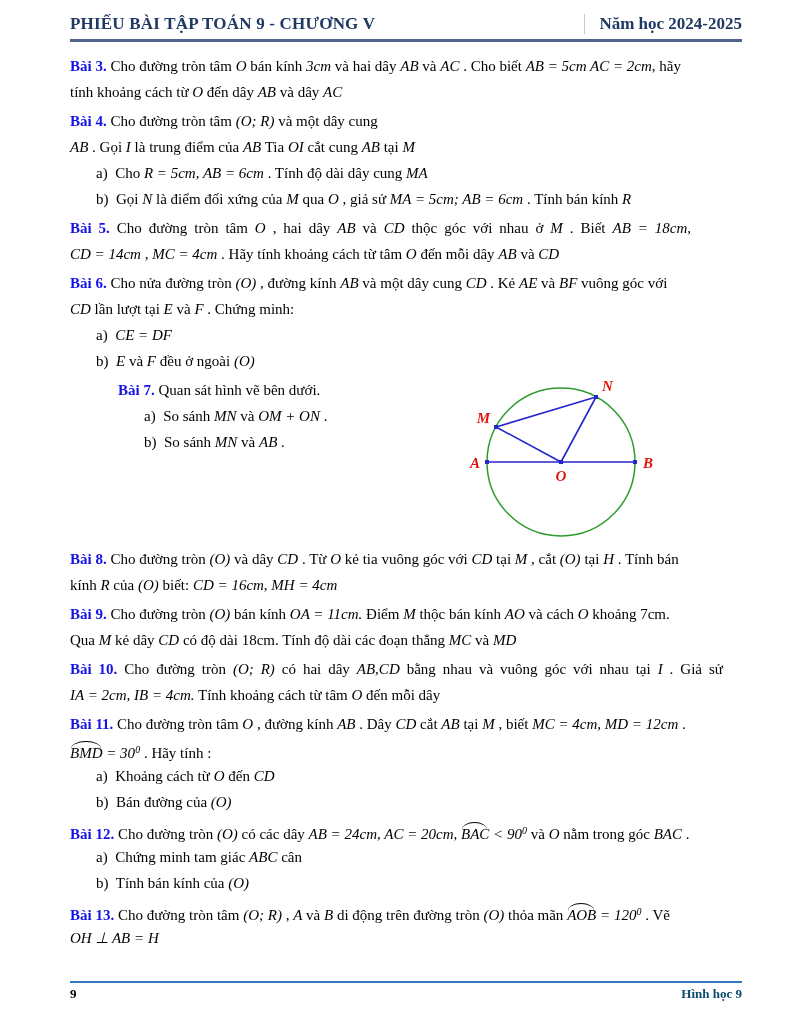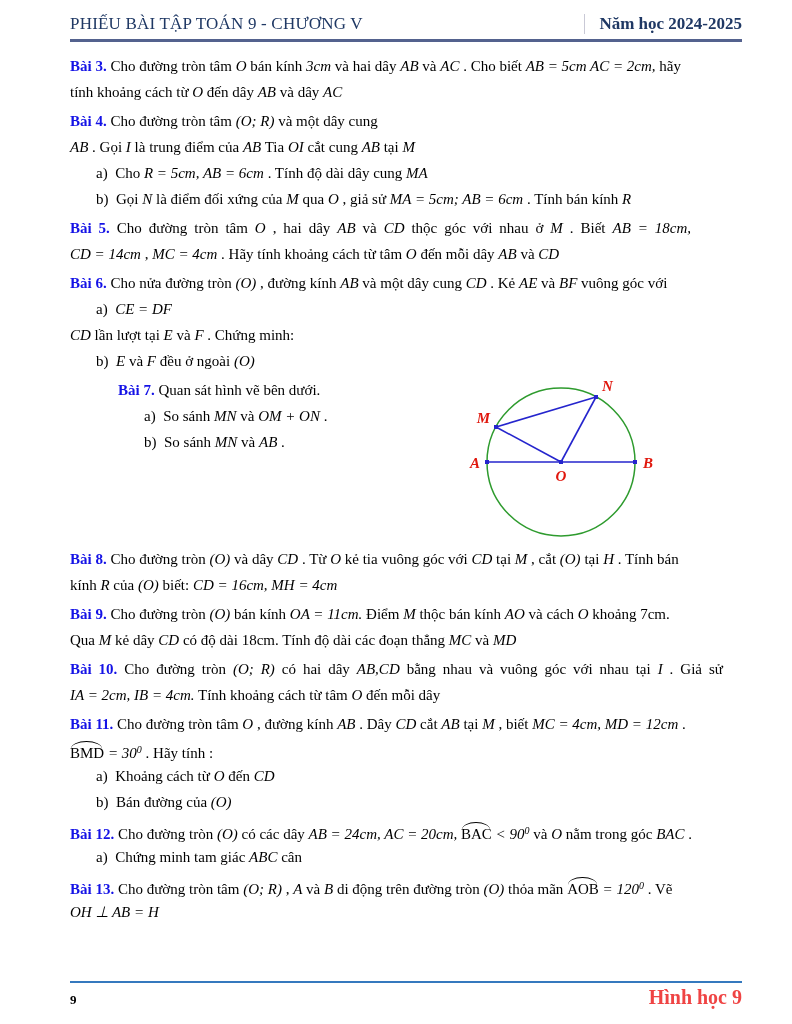--- a/index.html
+++ b/index.html
@@ -14,38 +14,38 @@
   }
   
   .header {
     position:absolute; left:70px; right:50px; top:14px;
     display:flex; align-items:flex-end;
     border-bottom:3px solid #54628E;
     padding-bottom:5px;
   }
   .header-left {
     flex:1;
-    font-weight:normal; font-size:17px; color:#1F3864;
+    font-weight:bold; font-size:17px; color:#1F3864;
     letter-spacing:0.2px;
   }
   .header-divider { width:1px; background:#c9c9d6; align-self:stretch; margin-right:14px; }
   .header-right { font-weight:bold; font-size:17px; color:#1F3864; }
 
   
   .content { position:absolute; left:70px; right:50px; top:53px; }
   .problem { position:relative; margin-bottom:3px; }
   .problem.has-figure { min-height:166px;margin-left:48px; }
   .line { white-space:pre; line-height:26px; height:26px; }
   .line.list { padding-left:26px; }
   .line.spread { word-spacing:3.2px; }
   .plabel { font-weight:bold; color:#1412E6; }
   .t  { font-style:normal; }
   .m  { font-style:italic; }
   .sup { font-style:italic; font-size:10px; vertical-align:5px; }
-  .arc { position:relative; }
+  .arc { font-style:italic; position:relative; }
   .arc::before {
     content:""; position:absolute; left:1px; right:2px; top:-4px; height:7px;
     border-top:1.5px solid #000;
     border-radius:50% 50% 0 0 / 100% 100% 0 0;
   }
 
   
   #figure-slot { display:none; position:absolute; left:336px; top:0px; width:220px; height:168px; }
   #figure-slot svg text {
     font-family:"Liberation Serif", serif;
@@ -53,21 +53,21 @@
   }
 
   
   .footer {
     position:absolute; left:70px; right:50px; top:981px;
     border-top:2.5px solid #3579BE;
     padding-top:3px;
     display:flex; justify-content:space-between; align-items:baseline;
   }
   .page-num { font-weight:bold; font-size:13px; color:#000; }
-  .book-label { font-weight:bold; font-size:20px; color:#ef4444; }
+  .book-label { font-weight:bold; font-size:13px; color:#0c4a6e; }
 </style>
 </head>
 <body>
 
 <div class="header">
   <div class="header-left">PHIẾU BÀI TẬP TOÁN 9 - CHƯƠNG V</div>
   <div class="header-divider"></div>
   <div class="header-right">Năm học 2024-2025</div>
 </div>
 
@@ -81,22 +81,22 @@
       <div class="line"><span class="m">AB</span><span class="t"> . Gọi </span><span class="m">I</span><span class="t"> là trung điểm của </span><span class="m">AB</span><span class="t"> Tia </span><span class="m">OI</span><span class="t"> cắt cung </span><span class="m">AB</span><span class="t"> tại </span><span class="m">M</span></div>
       <div class="line list"><span class="t">a)  Cho </span><span class="m">R = 5cm, AB = 6cm</span><span class="t"> . Tính độ dài dây cung </span><span class="m">MA</span></div>
       <div class="line list"><span class="t">b)  Gọi </span><span class="m">N</span><span class="t"> là điểm đối xứng của </span><span class="m">M</span><span class="t"> qua </span><span class="m">O</span><span class="t"> , giả sử </span><span class="m">MA = 5cm; AB = 6cm</span><span class="t"> . Tính bán kính </span><span class="m">R</span></div>
     </div>
     <div class="problem">
       <div class="line spread"><span class="plabel">Bài 5.</span><span class="t"> Cho đường tròn tâm </span><span class="m">O</span><span class="t"> , hai dây </span><span class="m">AB</span><span class="t"> và </span><span class="m">CD</span><span class="t"> thộc góc với nhau ở </span><span class="m">M</span><span class="t"> . Biết </span><span class="m">AB = 18cm,</span></div>
       <div class="line"><span class="m">CD = 14cm</span><span class="t"> , </span><span class="m">MC = 4cm</span><span class="t"> . Hãy tính khoảng cách từ tâm </span><span class="m">O</span><span class="t"> đến mỗi dây </span><span class="m">AB</span><span class="t"> và </span><span class="m">CD</span></div>
     </div>
     <div class="problem">
       <div class="line"><span class="plabel">Bài 6.</span><span class="t"> Cho nửa đường tròn </span><span class="m">(O)</span><span class="t"> , đường kính </span><span class="m">AB</span><span class="t"> và một dây cung </span><span class="m">CD</span><span class="t"> . Kẻ </span><span class="m">AE</span><span class="t"> và </span><span class="m">BF</span><span class="t"> vuông góc với</span></div>
+      <div class="line"><span class="m">CD</span><span class="t"> lần lượt tại </span><span class="m">E</span><span class="t"> và </span><span class="m">F</span><span class="t"> . Chứng minh:</span></div>
       <div class="line list"><span class="t">a)  </span><span class="m">CE = DF</span></div>
-      <div class="line"><span class="m">CD</span><span class="t"> lần lượt tại </span><span class="m">E</span><span class="t"> và </span><span class="m">F</span><span class="t"> . Chứng minh:</span></div>
       <div class="line list"><span class="t">b)  </span><span class="m">E</span><span class="t"> và </span><span class="m">F</span><span class="t"> đều ở ngoài </span><span class="m">(O)</span></div>
     </div>
     <div class="problem has-figure">
       <div class="line"><span class="plabel">Bài 7.</span><span class="t"> Quan sát hình vẽ bên dưới.</span></div>
       <div class="line list"><span class="t">a)  So sánh </span><span class="m">MN</span><span class="t"> và </span><span class="m">OM + ON</span><span class="t"> .</span></div>
       <div class="line list"><span class="t">b)  So sánh </span><span class="m">MN</span><span class="t"> và </span><span class="m">AB</span><span class="t"> .</span></div>
       <div id="figure-slot" style="display: block;">
   <svg width="220" height="168" viewBox="0 0 220 168">
     <circle cx="107" cy="85" r="74" fill="none" stroke-width="1.5" stroke="#2E9B2E"></circle>
     <line x1="33" y1="85" x2="181" y2="85" stroke-width="1.6" stroke="#2525CD"></line>
@@ -130,20 +130,21 @@
     </div>
     <div class="problem">
       <div class="line"><span class="plabel">Bài 11.</span><span class="t"> Cho đường tròn tâm </span><span class="m">O</span><span class="t"> , đường kính </span><span class="m">AB</span><span class="t"> . Dây </span><span class="m">CD</span><span class="t"> cắt </span><span class="m">AB</span><span class="t"> tại </span><span class="m">M</span><span class="t"> , biết </span><span class="m">MC = 4cm, MD = 12cm</span><span class="t"> .</span></div>
       <div class="line"><span class="arc">BMD</span><span class="m"> = 30</span><span class="sup">0</span><span class="t"> . Hãy tính :</span></div>
       <div class="line list"><span class="t">a)  Khoảng cách từ </span><span class="m">O</span><span class="t"> đến </span><span class="m">CD</span></div>
       <div class="line list"><span class="t">b)  Bán đường của </span><span class="m">(O)</span></div>
     </div>
     <div class="problem">
       <div class="line"><span class="plabel">Bài 12.</span><span class="t"> Cho đường tròn </span><span class="m">(O)</span><span class="t"> có các dây </span><span class="m">AB = 24cm, AC = 20cm, </span><span class="arc">BAC</span><span class="m"> &lt; 90</span><span class="sup">0</span><span class="t"> và </span><span class="m">O</span><span class="t"> nằm trong góc </span><span class="m">BAC</span><span class="t"> .</span></div>
       <div class="line list"><span class="t">a)  Chứng minh tam giác </span><span class="m">ABC</span><span class="t"> cân</span></div>
+      <div class="line list"><span class="t">b)  Tính bán kính của </span><span class="m">(O)</span></div>
     </div>
     <div class="problem">
       <div class="line"><span class="plabel">Bài 13.</span><span class="t"> Cho đường tròn tâm </span><span class="m">(O; R)</span><span class="t"> , </span><span class="m">A</span><span class="t"> và </span><span class="m">B</span><span class="t"> di động trên đường tròn </span><span class="m">(O)</span><span class="t"> thỏa mãn </span><span class="arc">AOB</span><span class="m"> = 120</span><span class="sup">0</span><span class="t"> . Vẽ</span></div>
       <div class="line"><span class="m">OH ⊥ AB = H</span></div>
     </div>
   </div>
 
 <div class="footer">
   <span class="page-num">9</span>
   <span class="book-label">Hình học 9</span>

